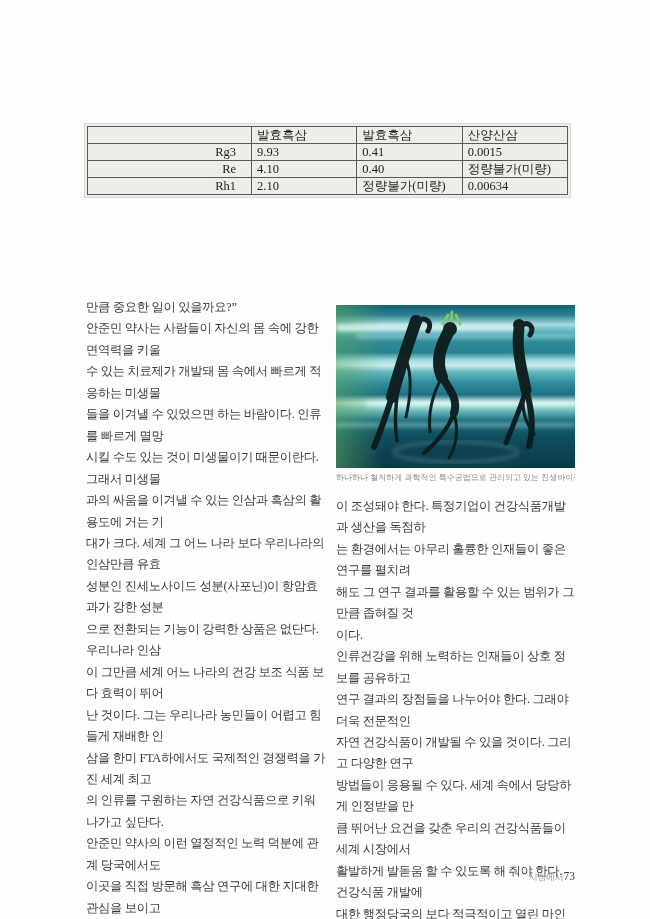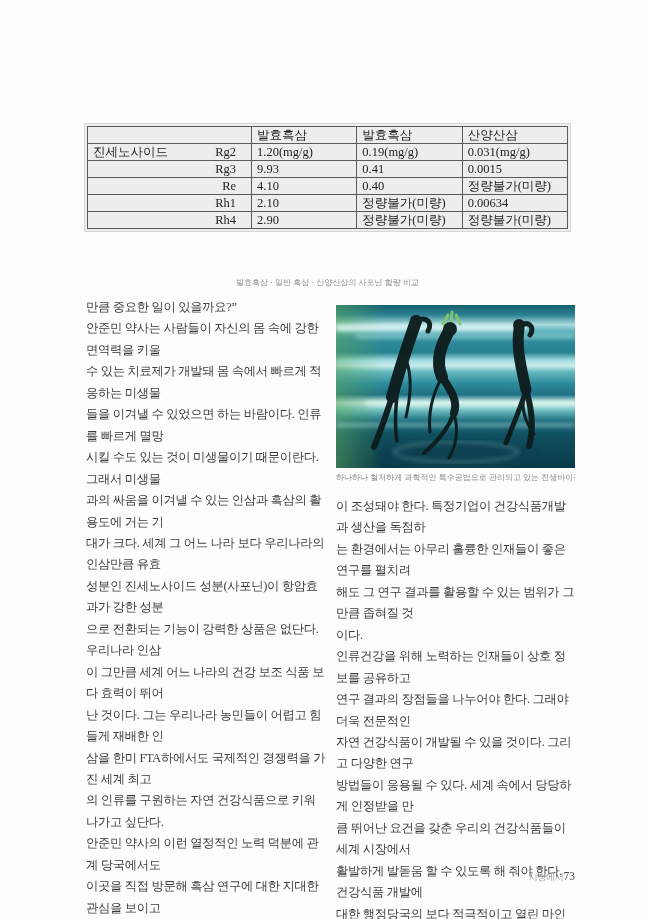--- a/index.html
+++ b/index.html
@@ -94,31 +94,20 @@
       <tbody>
           <tr>
         <td class="c-name"></td>
         <td class="c-val">발효흑삼</td>
         <td class="c-val">발효흑삼</td>
         <td class="c-val">산양산삼</td>
       </tr>
       <tr>
         <td class="c-name">
               <div class="namecell">
-                <span>진세노사이드</span>
-                <span class="code">Rg2</span>
-              </div>
-            </td>
-        <td class="c-val">1.20(mg/g)</td>
-        <td class="c-val">0.19(mg/g)</td>
-        <td class="c-val">0.031(mg/g)</td>
-      </tr>
-      <tr>
-        <td class="c-name">
-              <div class="namecell">
                 <span></span>
                 <span class="code">Rg3</span>
               </div>
             </td>
         <td class="c-val">9.93</td>
         <td class="c-val">0.41</td>
         <td class="c-val">0.0015</td>
       </tr>
       <tr>
         <td class="c-name">
@@ -135,35 +124,23 @@
         <td class="c-name">
               <div class="namecell">
                 <span></span>
                 <span class="code">Rh1</span>
               </div>
             </td>
         <td class="c-val">2.10</td>
         <td class="c-val">정량불가(미량)</td>
         <td class="c-val">0.00634</td>
       </tr>
-      <tr>
-        <td class="c-name">
-              <div class="namecell">
-                <span></span>
-                <span class="code">Rh4</span>
-              </div>
-            </td>
-        <td class="c-val">2.90</td>
-        <td class="c-val">정량불가(미량)</td>
-        <td class="c-val">정량불가(미량)</td>
-      </tr>
     </tbody>
       </table>
   </div>
-  <div class="table-caption">발효흑삼 · 일반 흑삼 · 산양산삼의 사포닌 함량 비교</div>
 
   <div class="col-left">만큼 중요한 일이 있을까요?”
 안준민 약사는 사람들이 자신의 몸 속에 강한 면역력을 키울
 수 있는 치료제가 개발돼 몸 속에서 빠르게 적응하는 미생물
 들을 이겨낼 수 있었으면 하는 바람이다. 인류를 빠르게 멸망
 시킬 수도 있는 것이 미생물이기 때문이란다. 그래서 미생물
 과의 싸움을 이겨낼 수 있는 인삼과 흑삼의 활용도에 거는 기
 대가 크다. 세계 그 어느 나라 보다 우리나라의 인삼만큼 유효
 성분인 진세노사이드 성분(사포닌)이 항암효과가 강한 성분
 으로 전환되는 기능이 강력한 상품은 없단다. 우리나라 인삼

